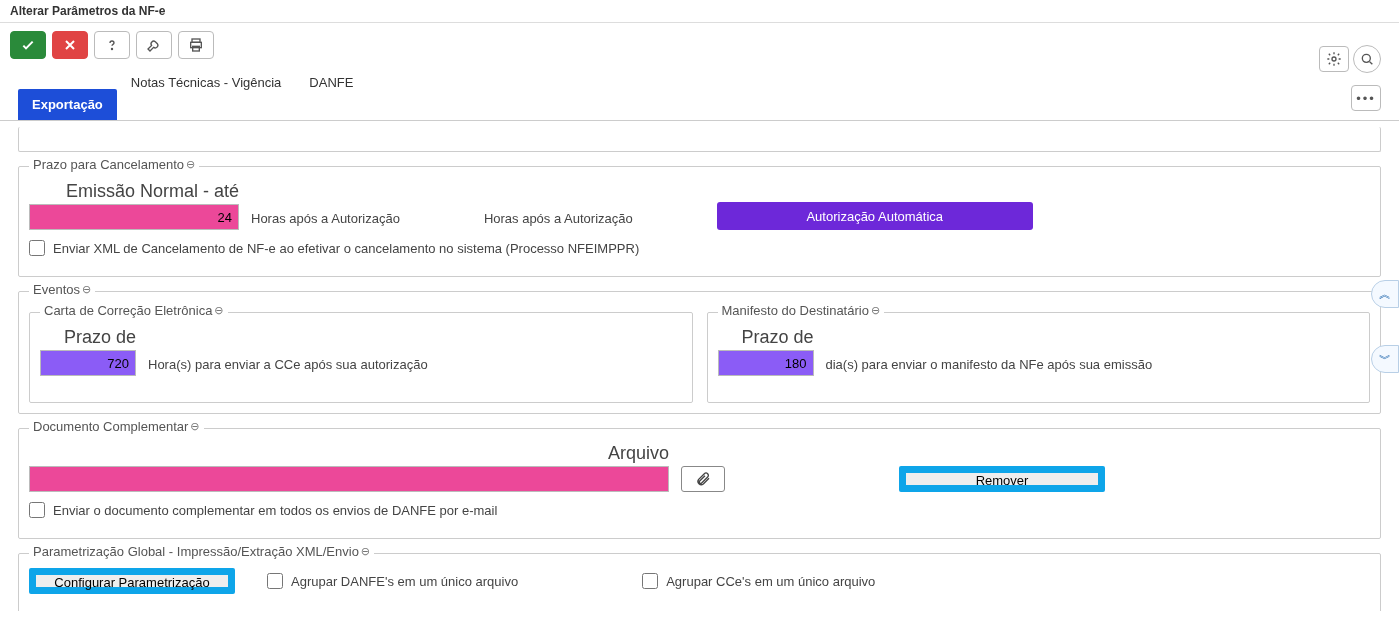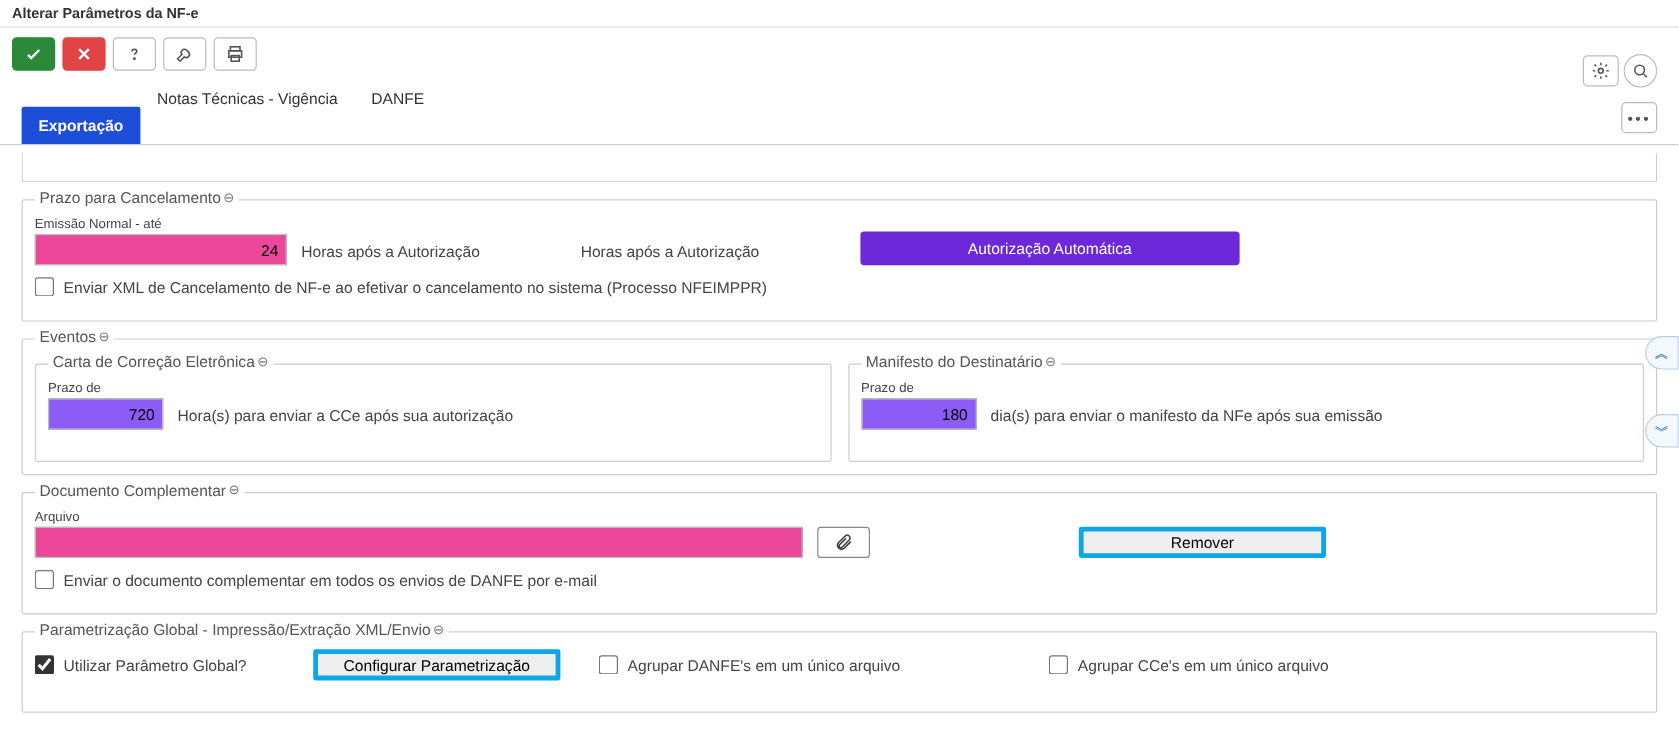--- a/index.html
+++ b/index.html
@@ -24,28 +24,28 @@
 
 .content-wrap { position: relative; height: 490px; overflow: hidden; }
 .content { padding: 6px 18px 10px 18px; height: 100%; overflow-y: scroll; }
 .fieldset { border: 1px solid #ccc; border-radius: 2px; margin-top: 14px; padding: 14px 10px 20px 10px; position: relative; }
 .fieldset.cut-top { border-top: none; }
 .legend { position: absolute; top: -10px; left: 10px; background: #fff; padding: 0 4px; color: #555; font-size: 13px; display: flex; align-items: center; gap: 2px; }
 .legend .collapse-icon { font-size: 11px; color: #777; }
 
 .row { display: flex; align-items: flex-end; gap: 12px; margin-bottom: 6px; flex-wrap: wrap; }
 .field { display: flex; flex-direction: column; }
-.field label { font-size: 11px; margin-bottom: 2px; color: #444; }
+.field label { font-size: 18px; margin-bottom: 2px; color: #444; text-align: right; }
 input[type=text] { height: 26px; border: 1px solid #bbb; padding: 2px 6px; font-size: 13px; text-align: right; background: #ec4899; }
 input.white { background: #8b5cf6; }
 input.wide { width: 640px; text-align: left; }
 .hint { font-size: 13px; color: #444; padding-bottom: 4px; }
 
 .bluebtn { background: #6d28d9; color: #fff; border: none; height: 28px; width: 316px; border-radius: 3px; cursor: pointer; font-size: 13px; }
-.graybtn { background: #eee; border: 4px solid #0ea5e9; height: 26px; width: 206px; border-radius: 2px; cursor: pointer; font-size: 13px; }
+.graybtn { background: #eee; border: 7px solid #0ea5e9; height: 26px; width: 206px; border-radius: 2px; cursor: pointer; font-size: 13px; }
 .iconbtn { width: 44px; height: 26px; border: 1px solid #888; border-radius: 3px; background: #fff; display: flex; align-items: center; justify-content: center; cursor: pointer; }
 
 .chk { display: flex; align-items: center; gap: 8px; margin-top: 10px; }
 .chk input { width: 16px; height: 16px; accent-color: #333; }
 .chk label { font-size: 13px; color: #444; }
 
 .nested { display: flex; gap: 14px; }
 .nested .fieldset { flex: 1; margin-top: 0; }
 
 .side-float { position: absolute; right: 0; width: 28px; height: 28px; border: 1px solid #b8cfe6; border-radius: 50% 0 0 50%; background: #f4f9ff; display: flex; align-items: center; justify-content: center; color: #2a6db0; font-size: 12px; cursor: pointer; }
@@ -202,24 +202,20 @@
       <label>Enviar o documento complementar em todos os envios de DANFE por e-mail</label>
     </div>
   </div>
 
   <div class="fieldset">
     <div class="legend">
       <span>Parametrização Global - Impressão/Extração XML/Envio</span>
           <span class="collapse-icon">⊖</span>
     </div>
     <div class="row" style="align-items:center;">
-      <div class="chk" style="margin-top:0;width:220px;">
-        <input type="checkbox" checked="" style="">
-        <label>Utilizar Parâmetro Global?</label>
-      </div>
       <button class="graybtn">Configurar Parametrização</button>
       <div class="chk" style="margin-top:0;margin-left:20px;">
         <input type="checkbox" style="">
         <label>Agrupar DANFE's em um único arquivo</label>
       </div>
       <div style="width:100px;"></div>
       <div class="chk" style="margin-top:0;">
         <input type="checkbox" style="">
         <label>Agrupar CCe's em um único arquivo</label>
       </div>

